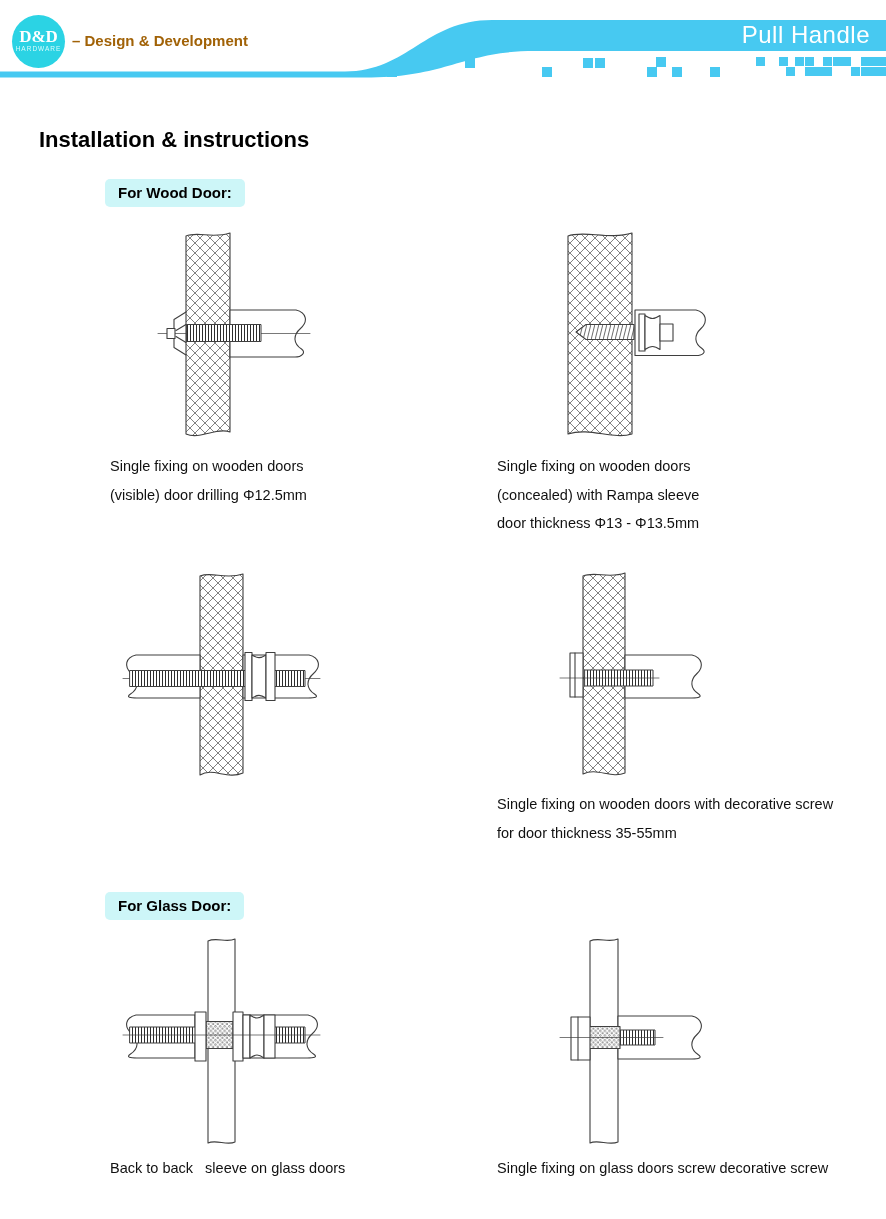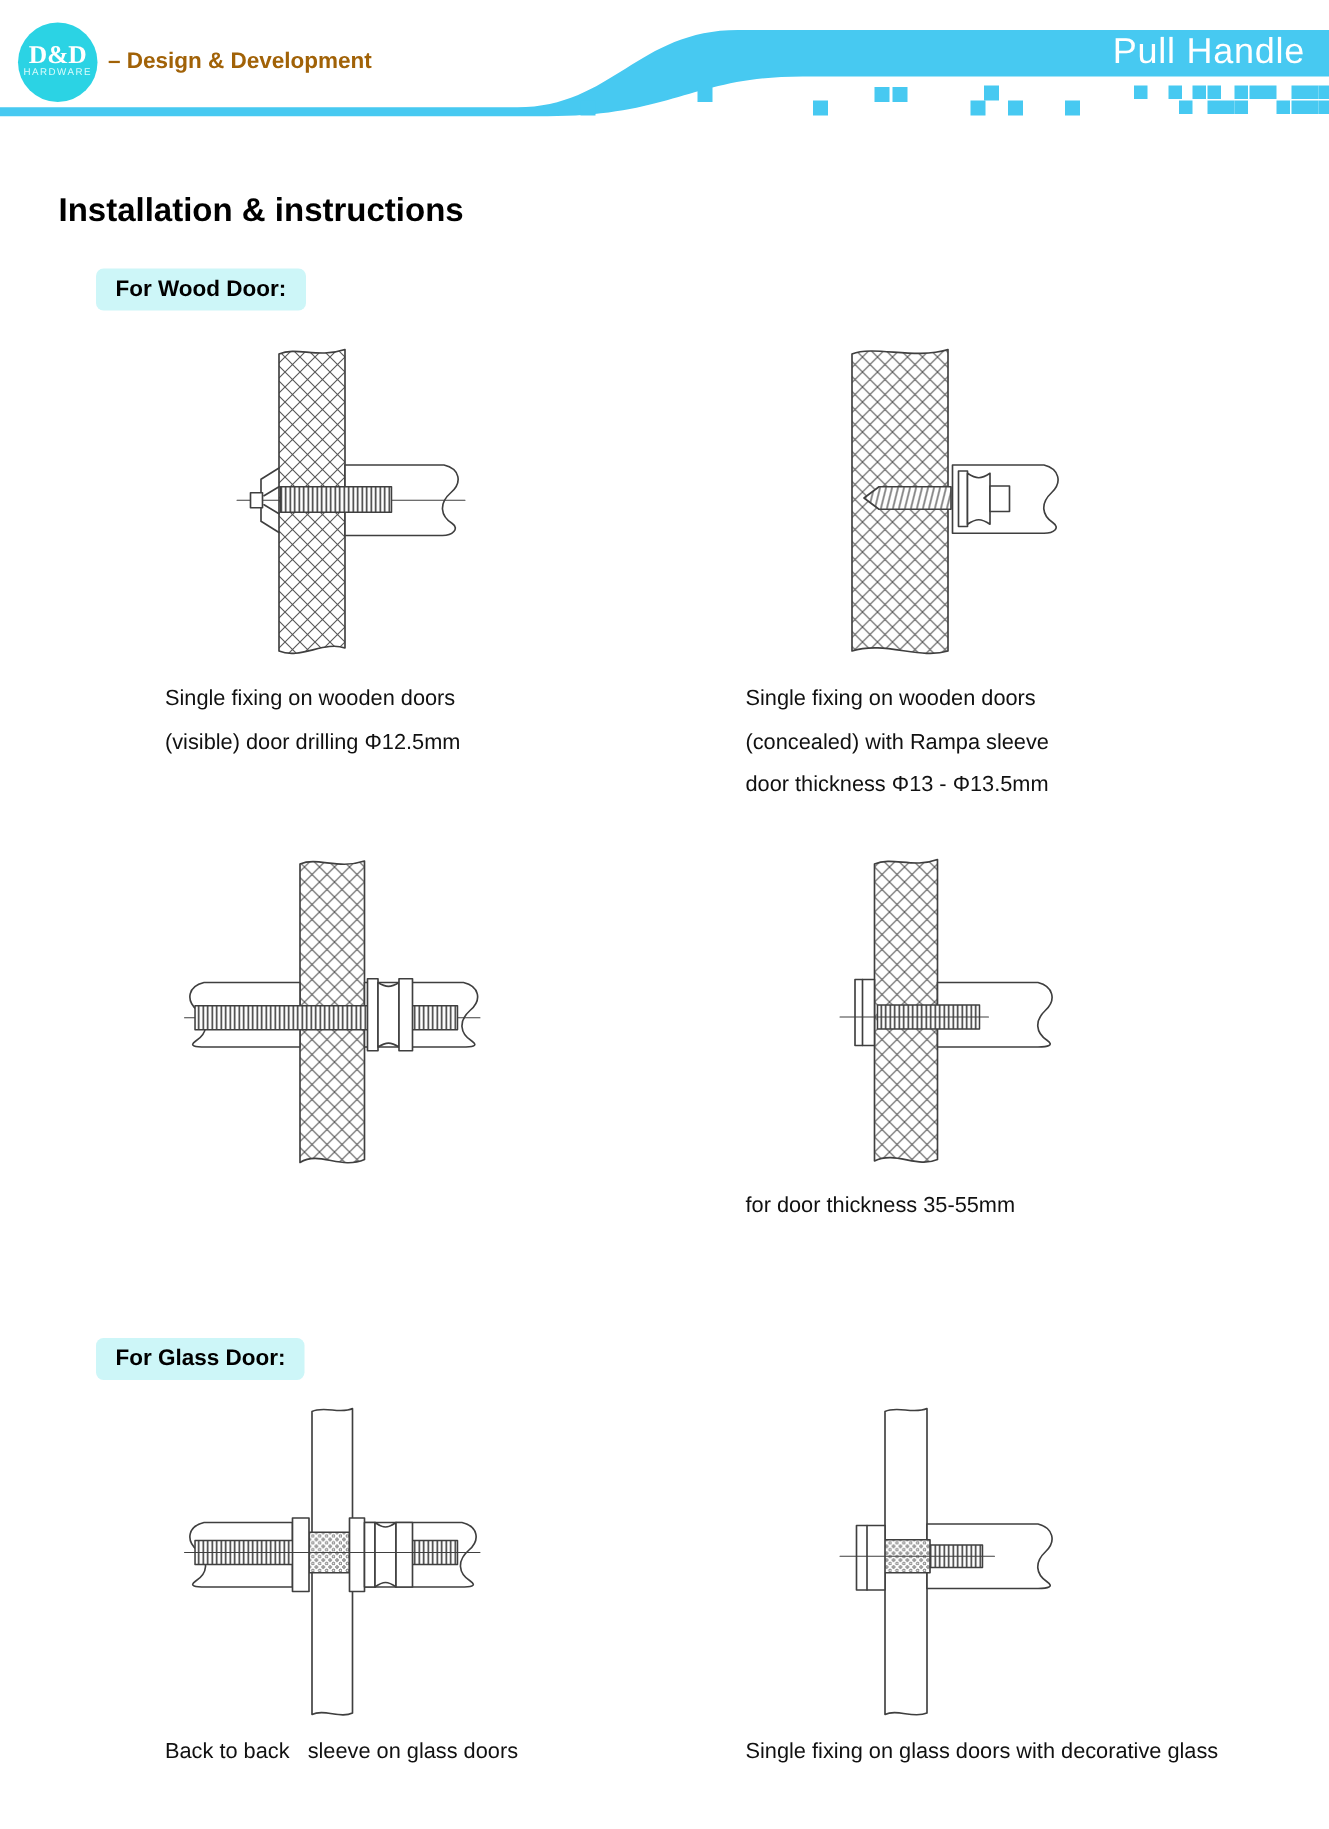--- a/index.html
+++ b/index.html
@@ -14,21 +14,21 @@
            margin-top:13px;line-height:17px;}
   .logo-hw{font-size:6.5px;letter-spacing:1px;color:#d8fbfb;line-height:8px;}
   .brand{position:absolute;left:72px;top:32px;font-weight:bold;font-size:15px;color:#a16207;}
   .product-title{position:absolute;right:16px;top:21px;font-size:24px;color:#fff;letter-spacing:0.5px;}
   .pixels{position:absolute;left:0;top:0;width:886px;height:96px;pointer-events:none;}
   .px{position:absolute;background:#47c9f1;}
 
   
   .doc-title{position:absolute;left:39px;top:127px;margin:0;font-size:22px;font-weight:bold;color:#000;}
   .section-label{position:absolute;background:#cdf6f8;border-radius:5px;padding:5px 13px 6px 13px;
-                 font-size:15px;font-weight:bold;color:#000;}
+                 font-size:15px;font-weight:bold;color:#000;margin-left:41px;}
   .label-wood{left:64px;top:179px;}
   .label-glass{left:64px;top:892px;}
   .caption{position:absolute;font-size:14.5px;line-height:28.5px;color:#111;}
   .caption div{white-space:pre-wrap;}
   .caption div:empty{display:none;}
 
   
   .diag{position:absolute;}
   .diag path,.diag rect{fill:none;stroke:#3f3f3f;stroke-width:1.1;stroke-linejoin:round;stroke-linecap:round;}
   .diag .wfill{fill:#fff;}
@@ -179,24 +179,25 @@
   </div>
 
   <div class="caption" style="left:497px;top:452px;width:380px">
     <div>Single fixing on wooden doors</div>
     <div>(concealed) with Rampa sleeve</div>
     <div>door thickness Φ13 - Φ13.5mm</div>
   </div>
 
 
   <div class="caption" style="left:497px;top:790px;width:380px">
+    <div>Single fixing on wooden doors with decorative screw</div>
     <div>for door thickness 35-55mm</div>
   </div>
 
   <div class="caption" style="left:110px;top:1154px;width:370px">
     <div>Back to back   sleeve on glass doors</div>
   </div>
 
   <div class="caption" style="left:497px;top:1154px;width:380px">
-    <div>Single fixing on glass doors with decorative glass</div>
+    <div>Single fixing on glass doors screw decorative screw</div>
   </div>
 
 </div>
 
 </body></html>

